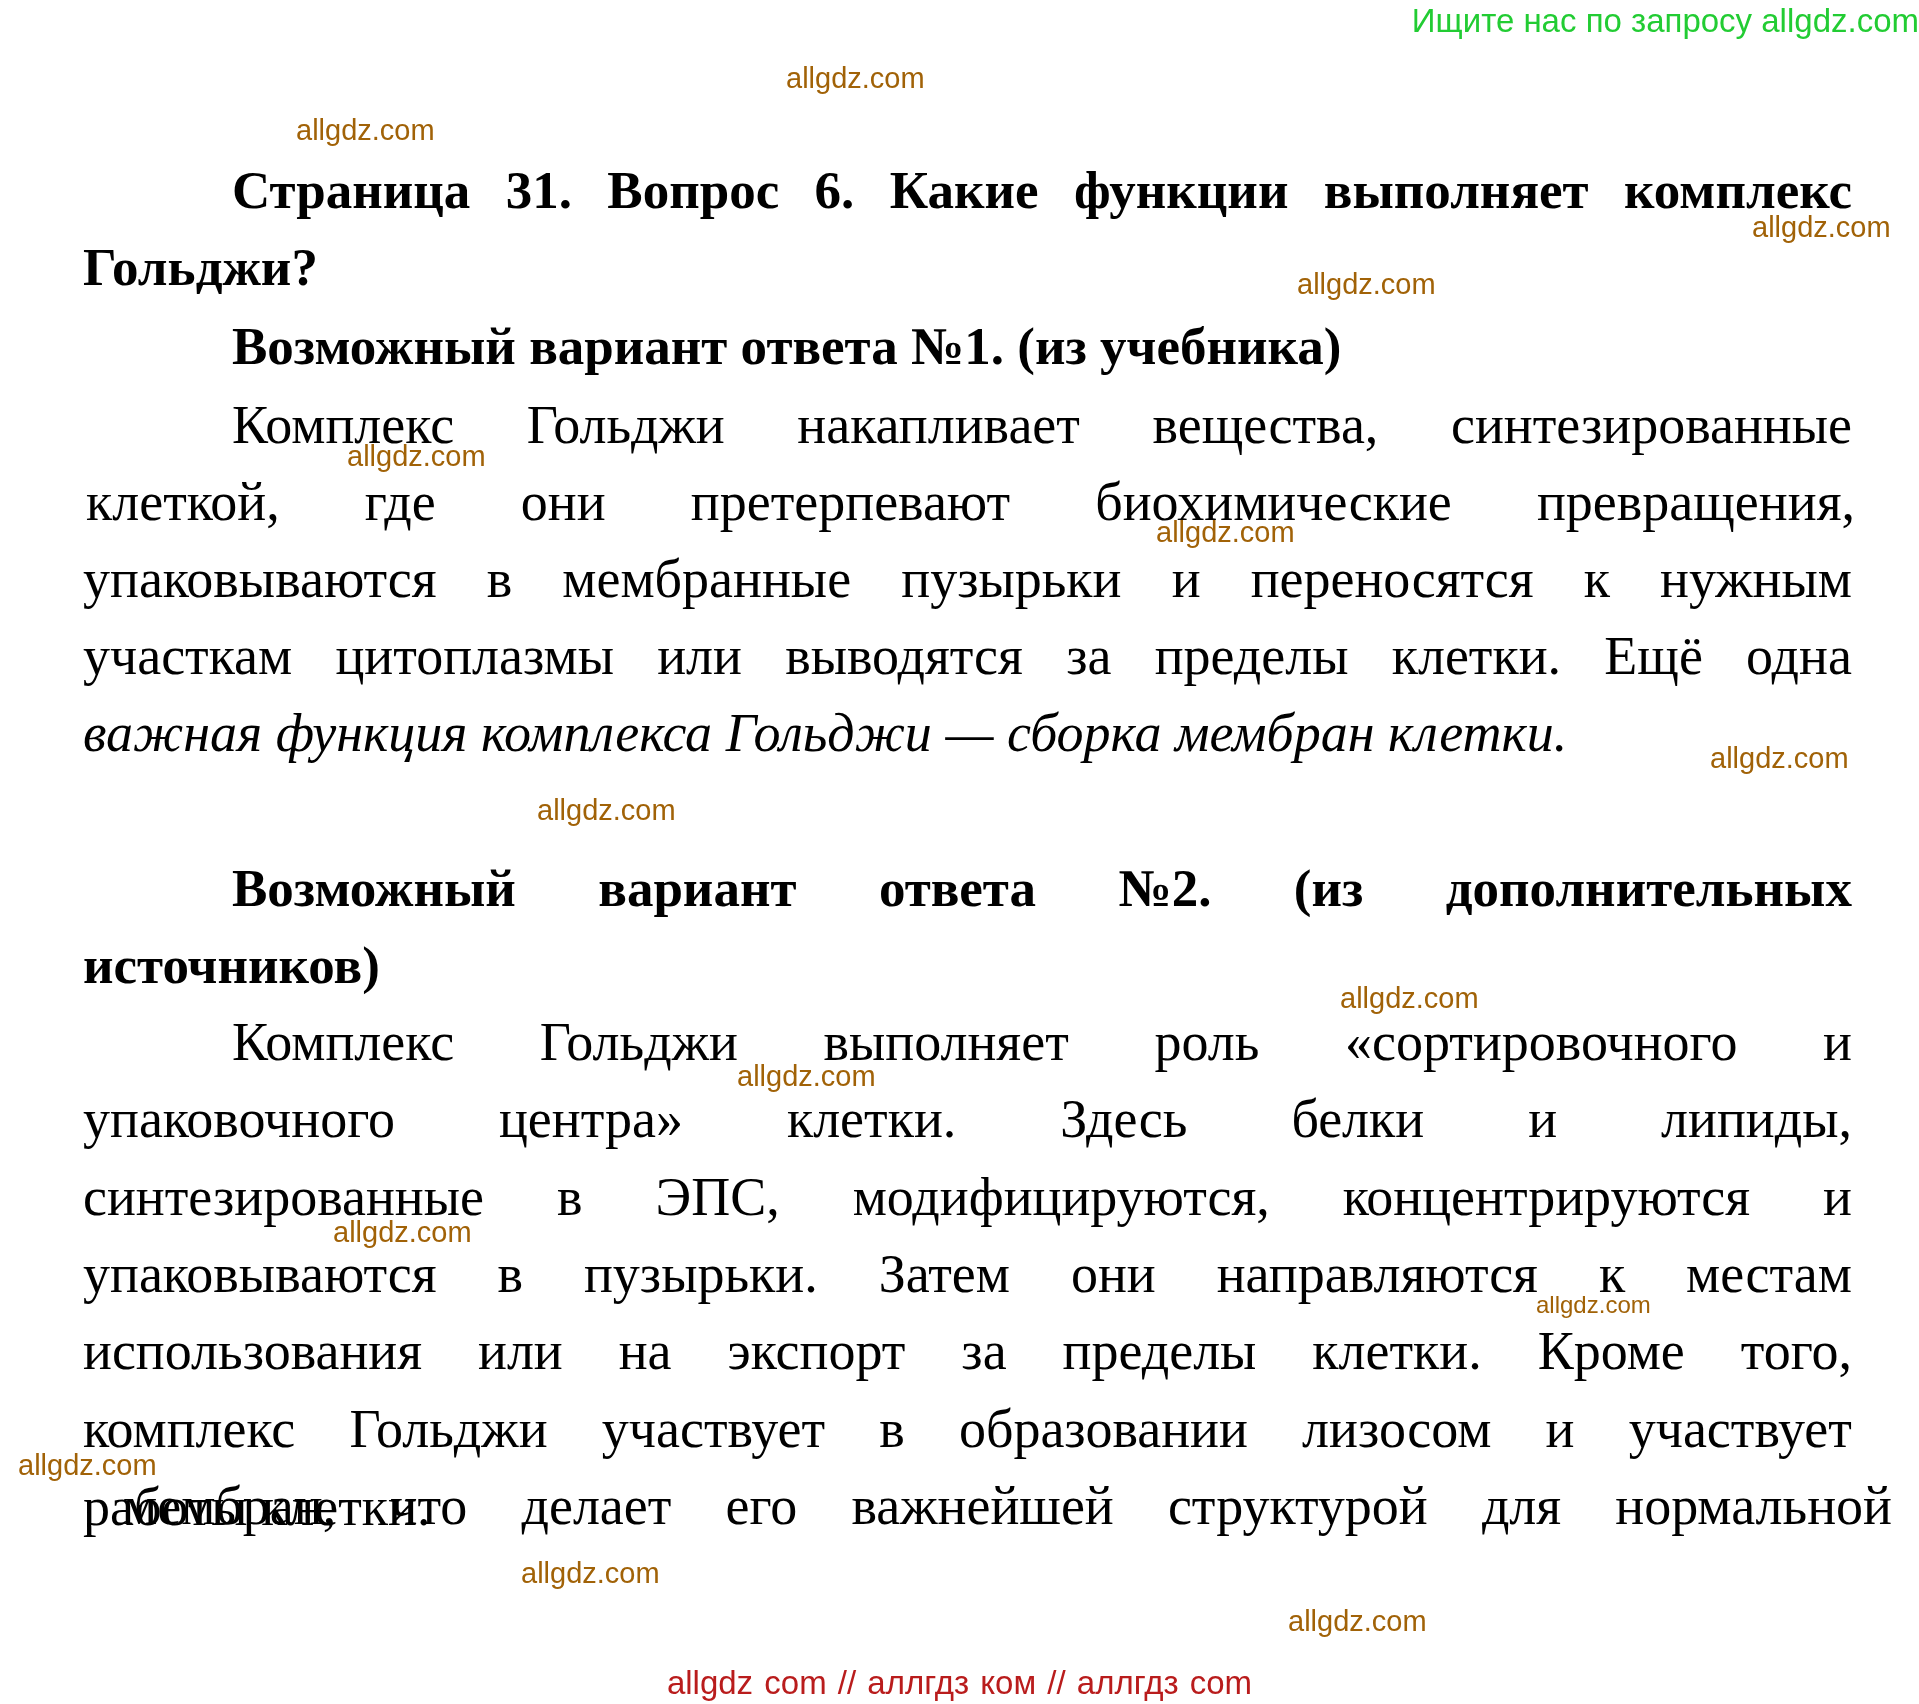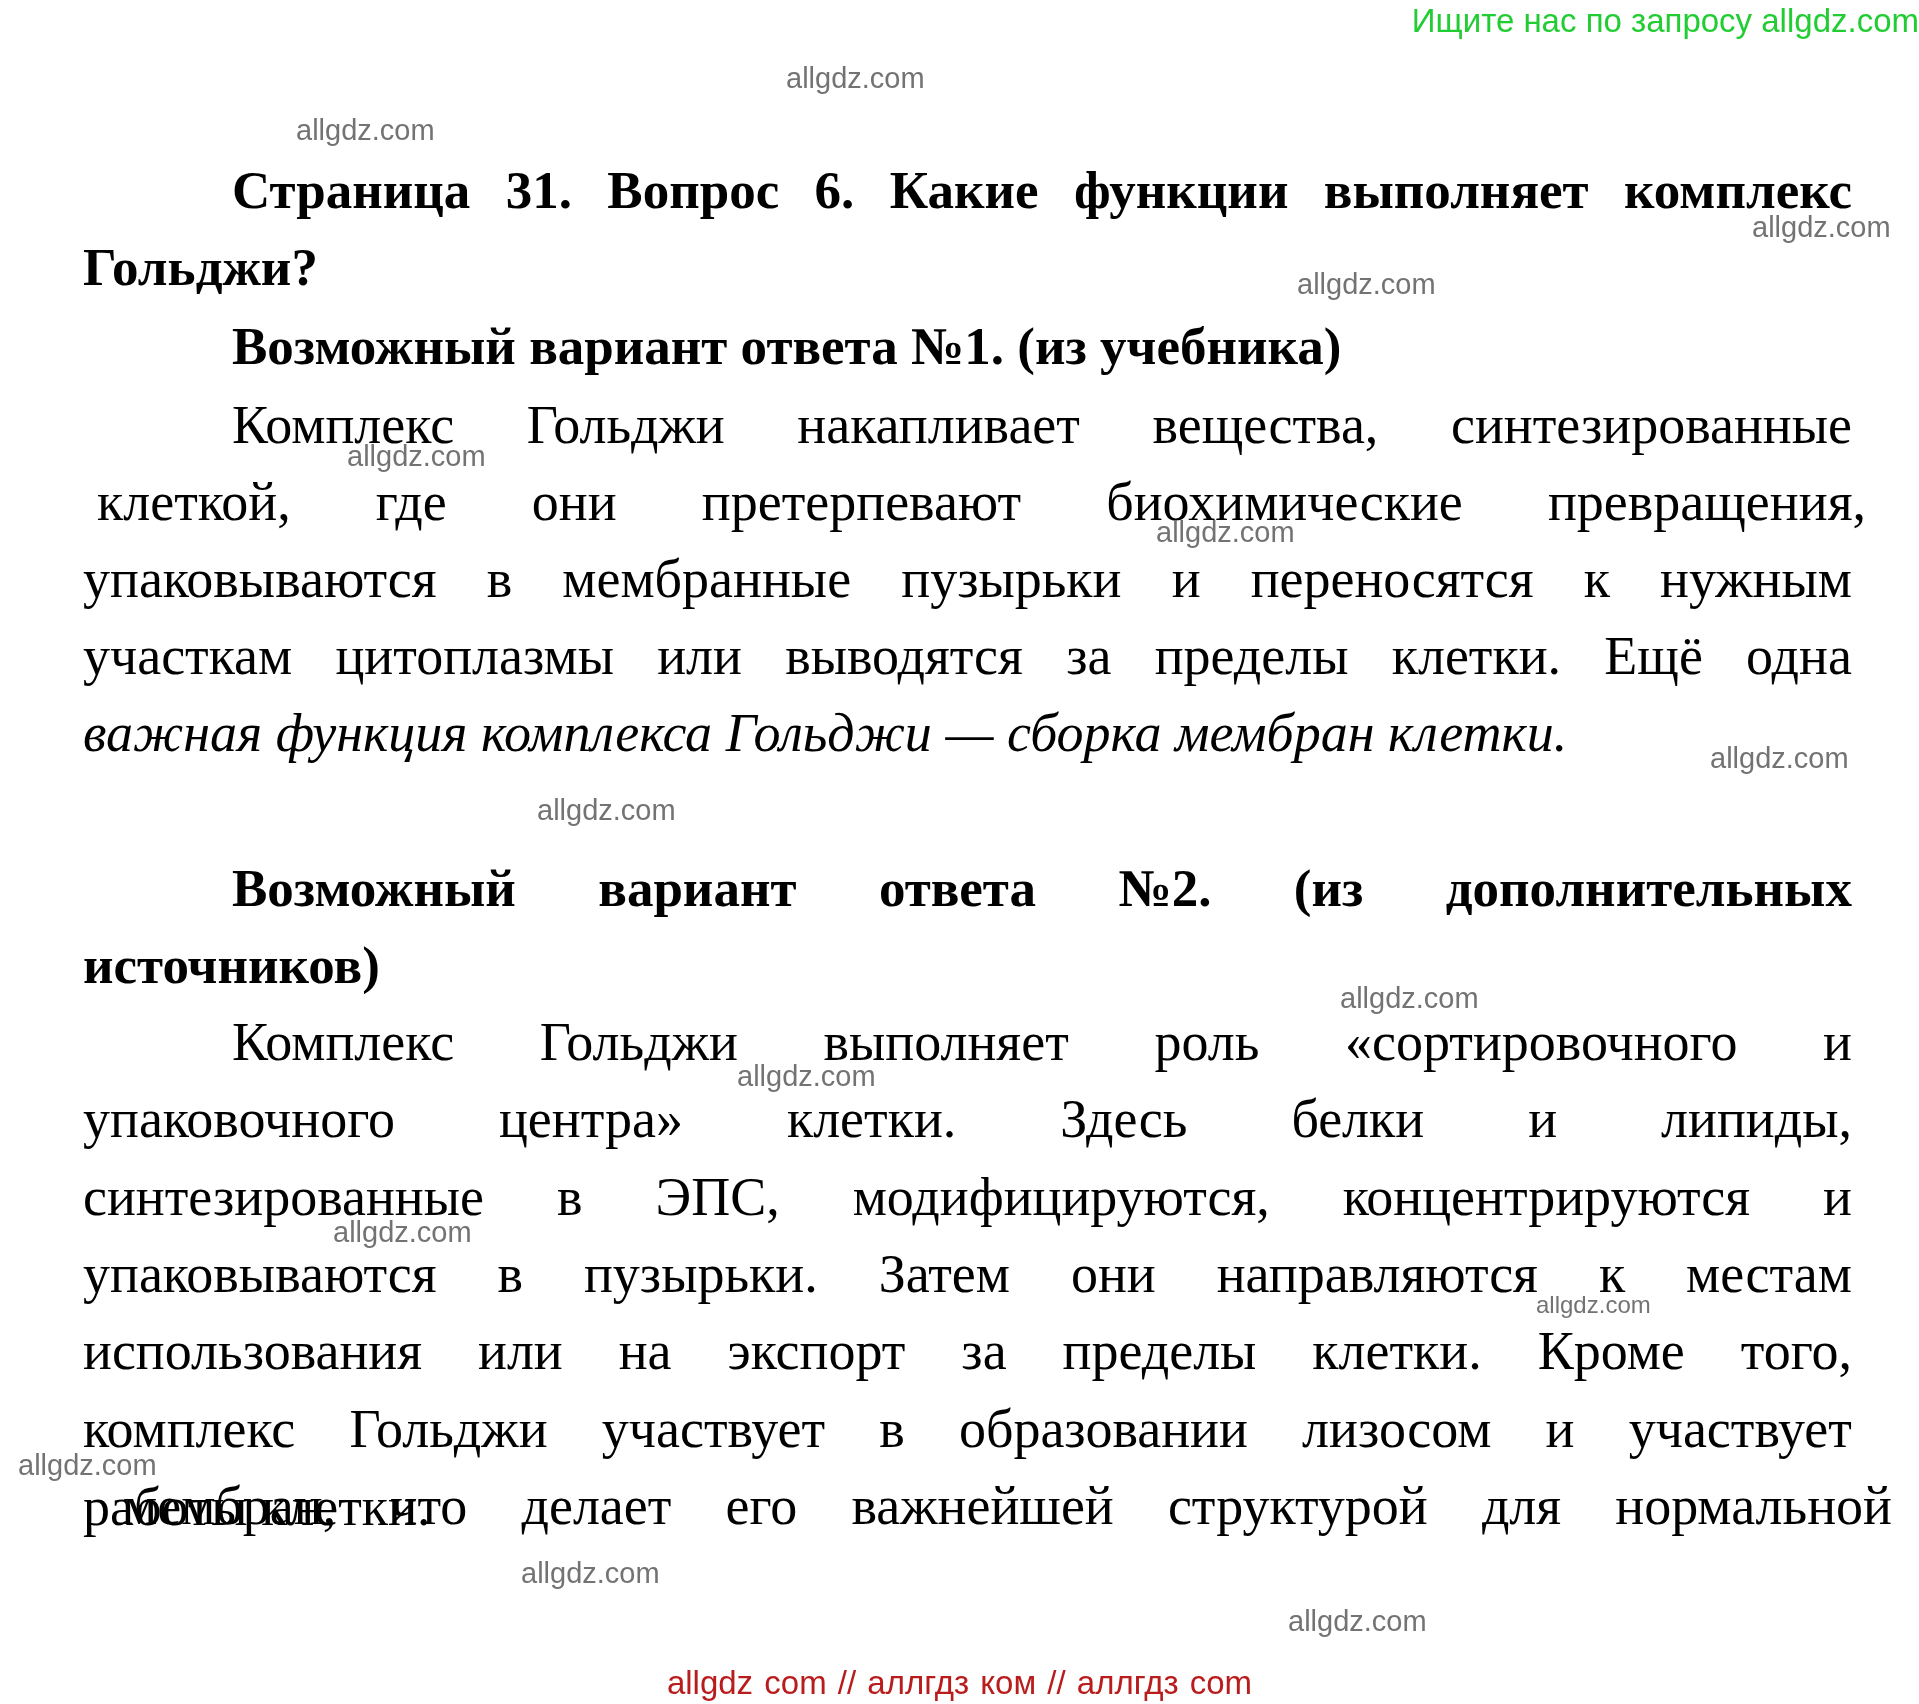--- a/index.html
+++ b/index.html
@@ -2,21 +2,21 @@
 <html><head>
 <meta charset="utf-8">
 <style>
   html, body { margin:0; padding:0; background:#ffffff; }
   body { width:1919px; height:1704px; position:relative; overflow:hidden; }
   .abs { position:absolute; white-space:nowrap; }
   .topbar { left:0; width:1919px; top:2px; text-align:right; color:#22cc33;
     font-family:"Liberation Sans", sans-serif; font-size:33px; line-height:38px; }
   .footer { left:0; width:1919px; top:1664px; text-align:center; color:#b91c1c;
     font-family:"Liberation Sans", sans-serif; font-size:33px; line-height:38px; word-spacing:2px; }
-  .wm { font-family:"Liberation Sans", sans-serif; font-size:29px; color:#737373; line-height:32px; }
+  .wm { font-family:"Liberation Sans", sans-serif; font-size:29px; color:#a16207; line-height:32px; }
   .wm.small { font-size:24px; line-height:26px; }
   .line { position:absolute; display:flex; justify-content:space-between; white-space:nowrap;
     font-family:"Liberation Serif", serif; color:#000; }
   .line.left { justify-content:flex-start; gap:0; }
   .line.left span + span { margin-left:0.25em; }
   .h { font-weight:bold; font-size:53px; line-height:60px; }
   .p { font-size:54px; line-height:60px; }
 </style>
 </head>
 <body>
@@ -45,21 +45,21 @@
       <span>(из</span>
       <span>учебника)</span>
     </div>
     <div class="line p" style="top: 395px; left: 232px; width: 1620px;">
       <span>Комплекс</span>
       <span>Гольджи</span>
       <span>накапливает</span>
       <span>вещества,</span>
       <span>синтезированные</span>
     </div>
-    <div class="line p" style="top: 472px; left: 97px; width: 1769px;">
+    <div class="line p" style="top: 472px; left: 86px; width: 1769px;">
       <span>клеткой,</span>
       <span>где</span>
       <span>они</span>
       <span>претерпевают</span>
       <span>биохимические</span>
       <span>превращения,</span>
     </div>
     <div class="line p" style="top: 549px; left: 83px; width: 1769px;">
       <span>упаковываются</span>
       <span>в</span>

